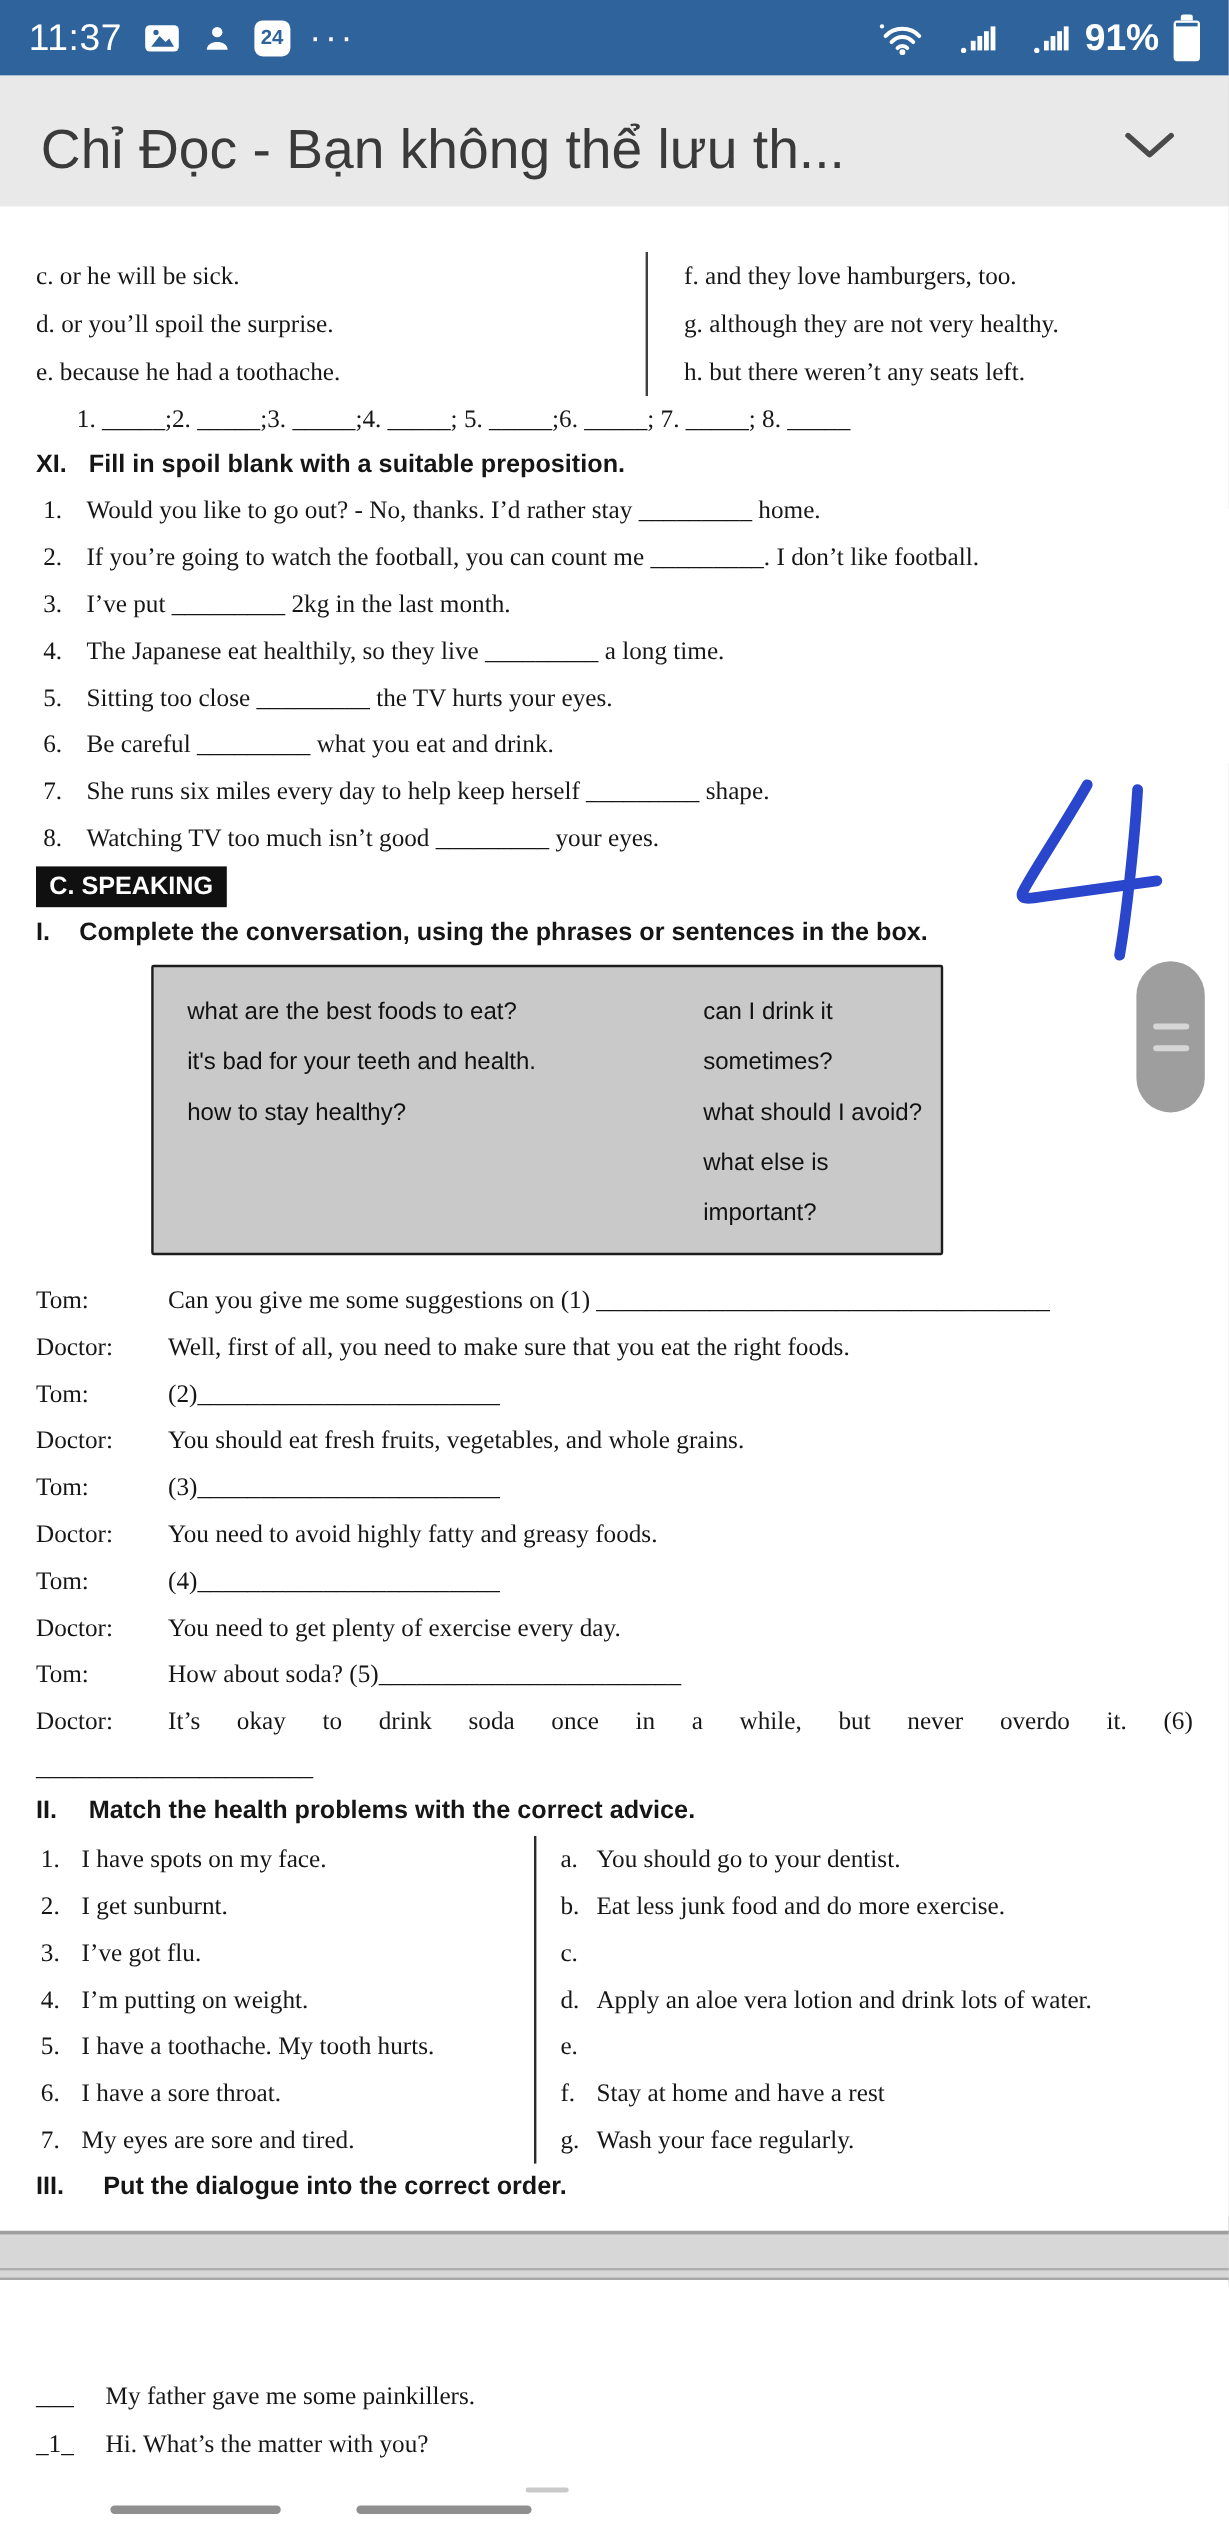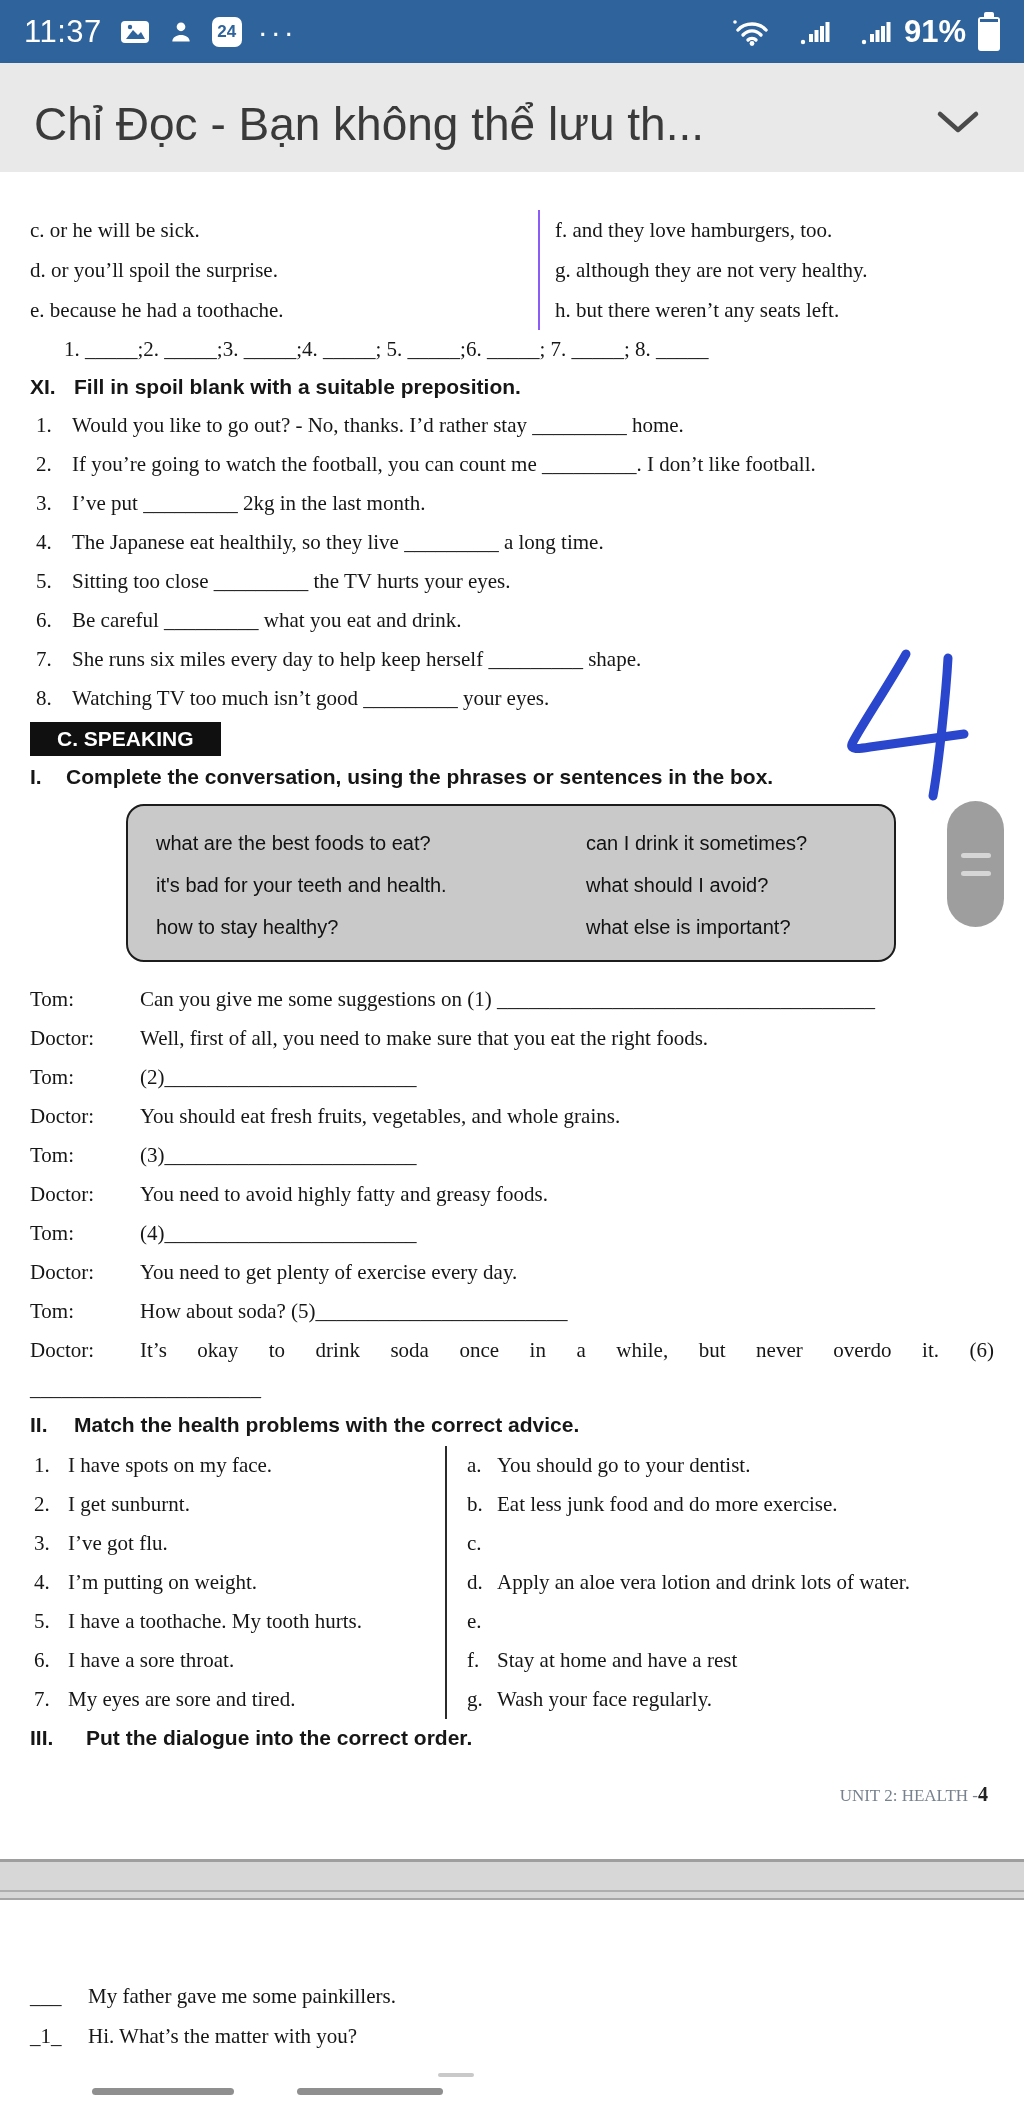--- a/index.html
+++ b/index.html
@@ -38,39 +38,39 @@
     font-family:"Liberation Sans","DejaVu Sans",sans-serif;
   }
   .titlebar .t { font-size:46px; color:#3a3a3a; white-space:nowrap; overflow:hidden; }
   .titlebar .chev { margin-left:auto; margin-right:10px; flex:none; }
 
   
   .doc { position:absolute; top:172px; left:0; width:1024px; height:1675px;
          padding:38px 30px 0 30px; font-size:21px; background:#fff; }
   .cols { display:flex; }
   .colL { width:508px; }
-  .colR { flex:1; border-left:2px solid #8b5cf6; padding-left:15px; }
+  .colR { flex:1; border-left:2px solid #404040; padding-left:30px; }
   .line { height:40px; line-height:40px; white-space:nowrap; }
   .answers { height:38px; line-height:38px; padding-left:34px; white-space:nowrap; }
 
   .h { display:flex; font-family:"Liberation Sans","DejaVu Sans",sans-serif;
        font-weight:700; font-size:21px; height:38px; line-height:38px; }
   .hn { width:44px; flex:none; }
   .hn.w36 { width:36px; } .hn.w56 { width:56px; }
 
   .numlist .row { display:flex; height:39px; line-height:39px; }
   .numlist .n { width:42px; flex:none; padding-left:6px; }
   .numlist .t { white-space:nowrap; }
 
   .cspk { display:inline-block; background:#101010; color:#fff; margin:4px 0 2px 0;
           font-family:"Liberation Sans","DejaVu Sans",sans-serif; font-weight:700;
-          font-size:21px; padding:5px 27px; }
-
-  .phrasebox { margin:8px 0 12px 96px; width:770px; background:#c9c9c9;
-               border:2px solid #1c1c1c; border-radius:18px; padding:16px 10px 12px 28px;
+          font-size:21px; padding:5px 11px; }
+
+  .phrasebox { margin:8px 0 12px 96px; width:660px; background:#c9c9c9;
+               border:2px solid #1c1c1c; border-radius:2px; padding:16px 10px 12px 28px;
                display:flex; font-family:"Liberation Sans","DejaVu Sans",sans-serif; font-size:20px; color:#111; }
   .pbcol { line-height:42px; }
   .pbcol.l { width:430px; flex:none; }
 
   .dlg { margin-top:18px; }
   .dlg .row { display:flex; line-height:39px; }
   .dlg .sp { width:110px; flex:none; }
   .dlg .tx { flex:1; white-space:nowrap; }
   .dlg .row.just .tx { white-space:normal; text-align:justify; text-align-last:justify; }
   .overflow-line { line-height:36px; }

